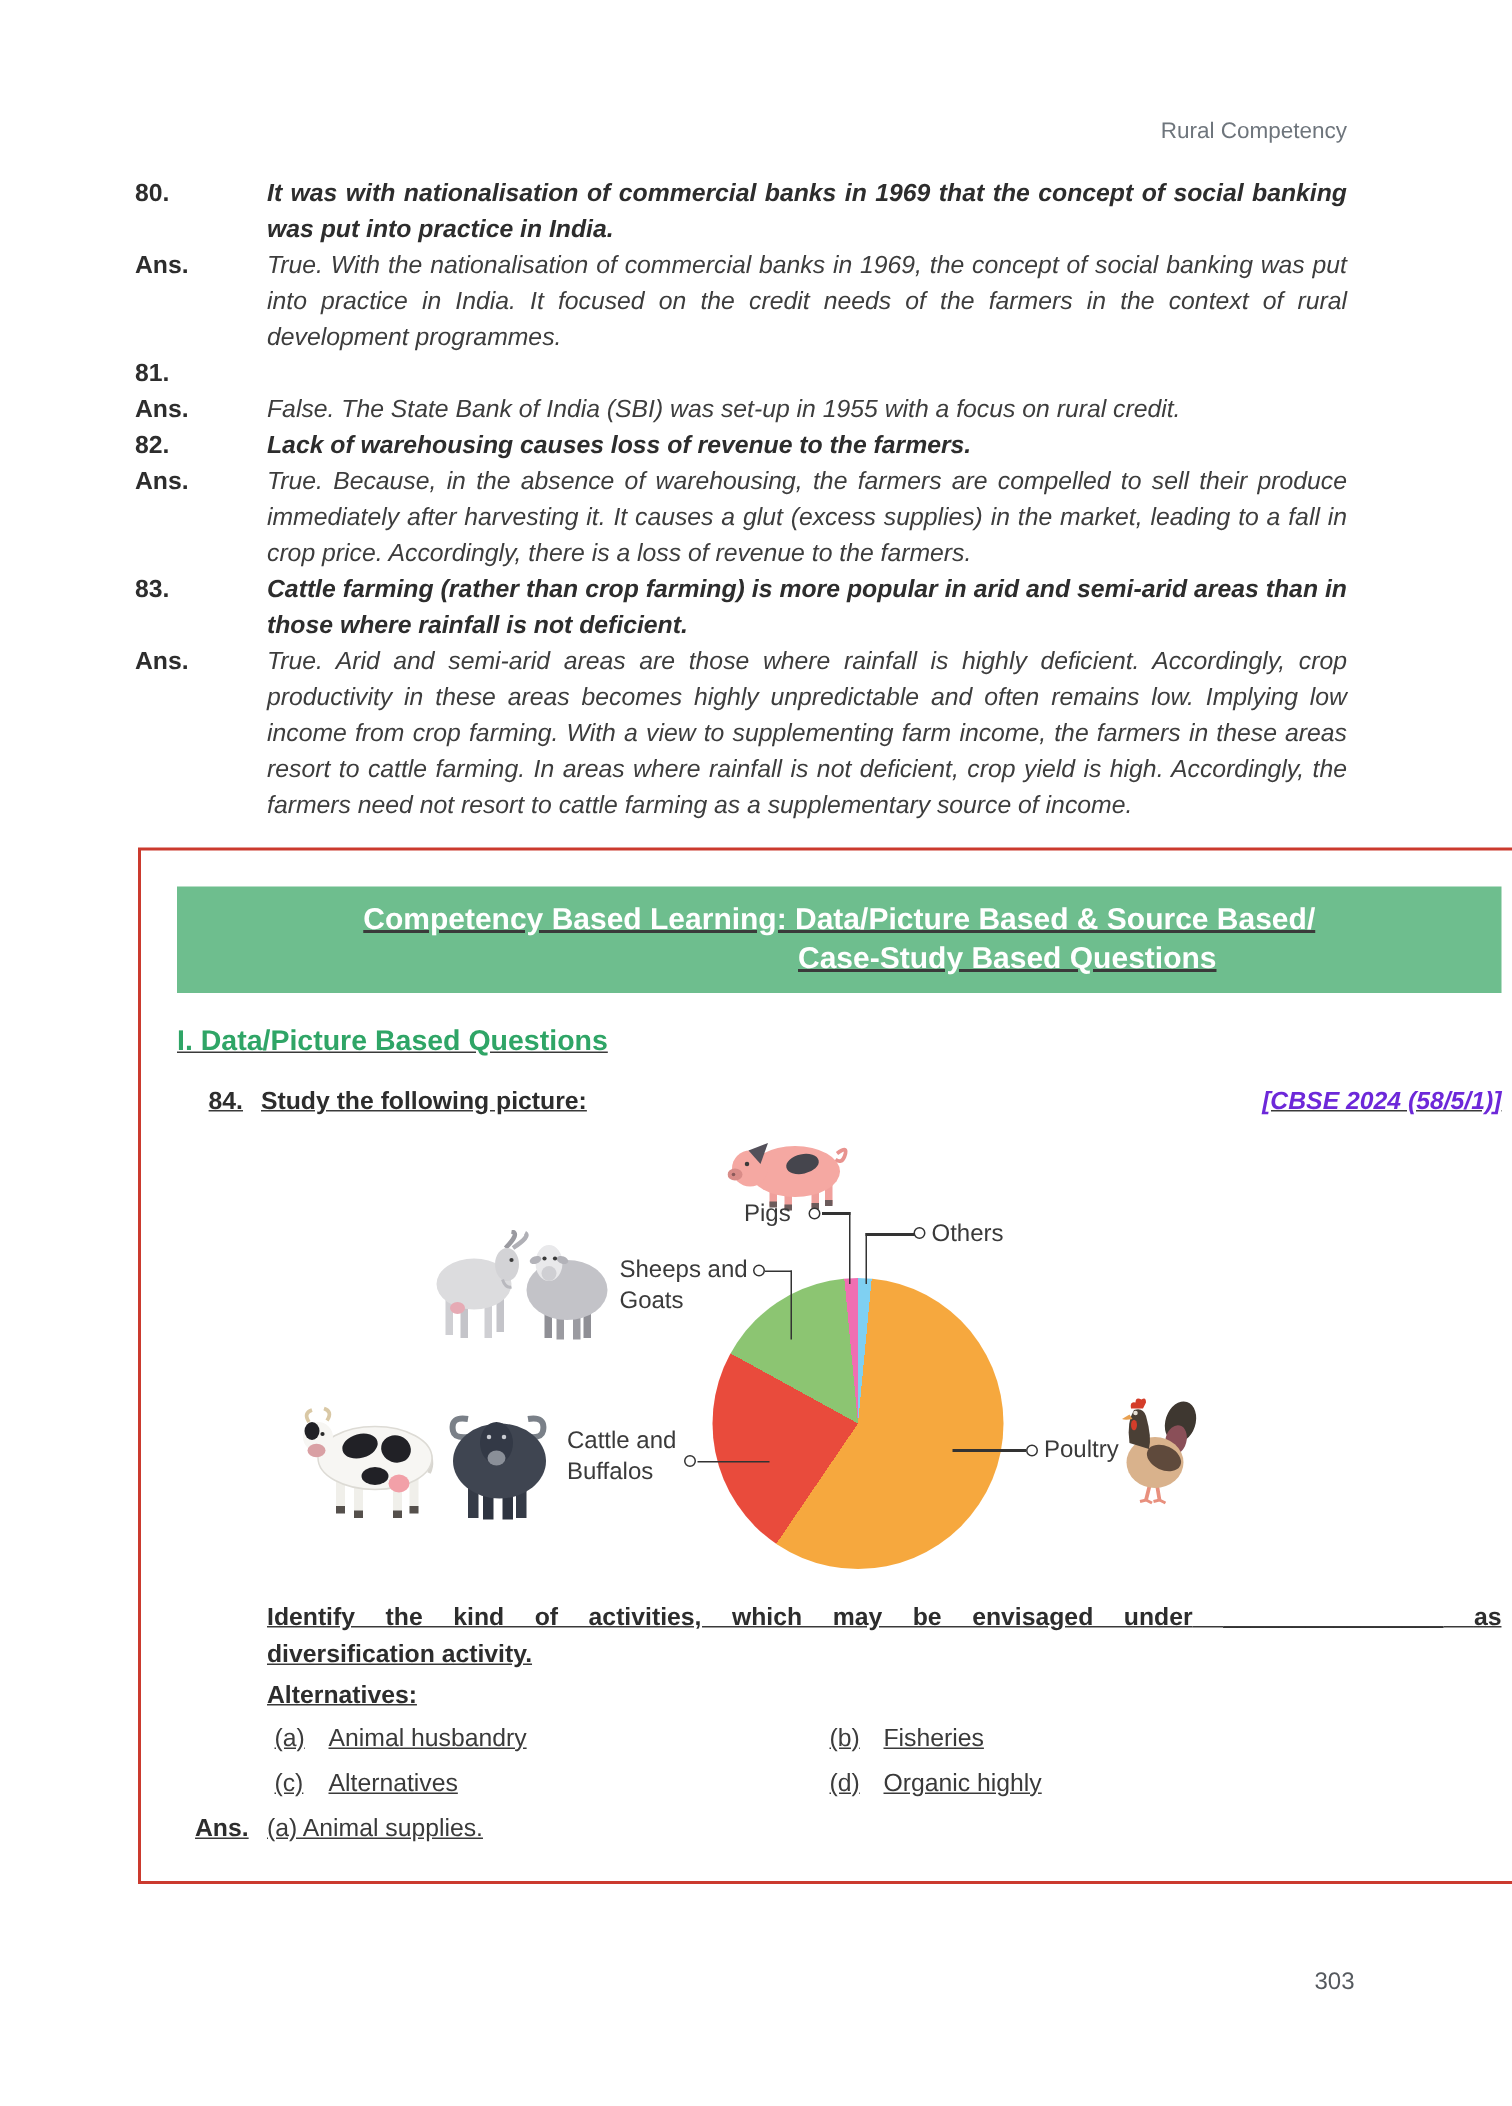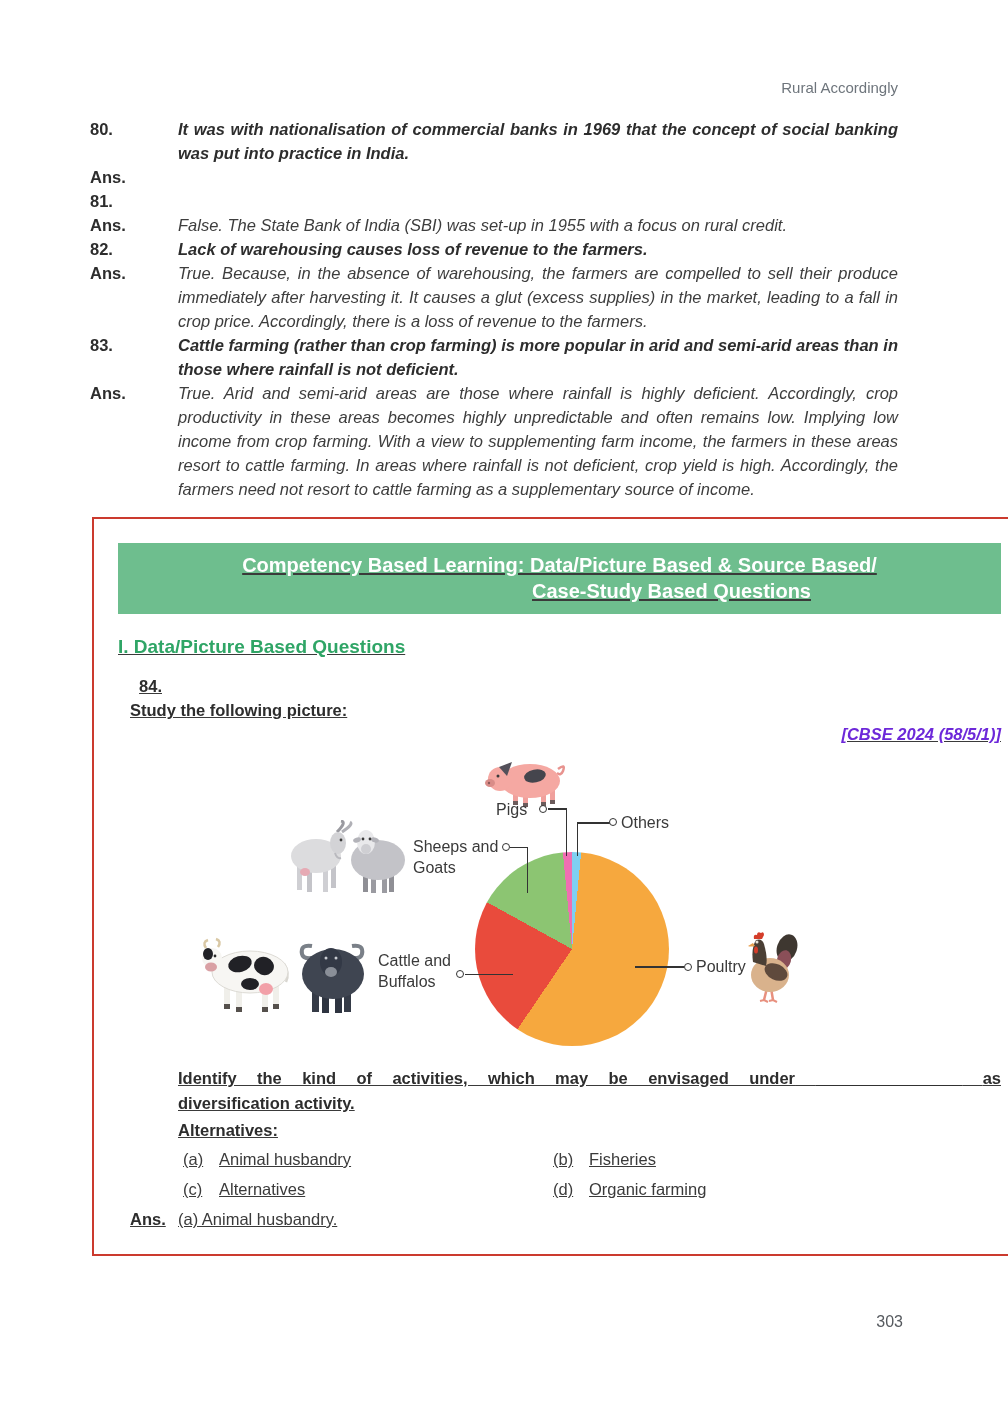--- a/index.html
+++ b/index.html
@@ -36,21 +36,21 @@
     background:#ffffff;
     text-decoration:underline;
   }
   .banner {
     background:#6ebe8e; color:#ffffff;
     font-weight:bold; font-size:20px; line-height:26px;
     padding:9px 6px 10px 6px; text-align:center;
   }
   .banner .l2 { transform:translateX(112px); }
   .section-heading { margin-top:22px; color:#2fa566; font-weight:bold; font-size:19px; }
-  .q84-head { display:flex; margin-top:16px; font-size:16.5px; line-height:24px;flex-direction:column; }
+  .q84-head { display:flex; margin-top:16px; font-size:16.5px; line-height:24px; }
   .q84-head .qnum { flex:none; width:44px; text-align:right; font-weight:bold; color:#2d2d2d; }
   .q84-head .prompt { font-weight:bold; color:#2d2d2d; margin-left:12px; }
   .q84-head .src-tag { margin-left:auto; color:#6d28d9; font-weight:bold; font-style:italic; }
 
   
   .figure { position:relative; height:302px; margin-top:6px; }
   .pie {
     position:absolute; left:357px; top:100px; width:194px; height:194px;
     border-radius:50%;
   }
@@ -71,29 +71,30 @@
   .ans84 .ans-label { flex:none; width:38px; margin-left:12px; font-weight:bold; color:#2d2d2d; }
   .ans84 .ans-txt { margin-left:10px; }
 
   .page-number { position:absolute; top:1313px; right:105px; font-size:16px; color:#55595e; }
 </style>
 </head>
 <body>
 
 <div class="page">
   <div class="content">
-    <div class="running-head">Rural Accordingly</div>
+    <div class="running-head">Rural Competency</div>
 
     <div class="qa first">
       <div class="row">
         <div class="num">80.</div>
         <div class="body-txt q-txt">It was with nationalisation of commercial banks in 1969 that the concept of social banking was put into practice in India.</div>
       </div>
       <div class="row">
         <div class="ans-label">Ans.</div>
+        <div class="body-txt a-txt">True. With the nationalisation of commercial banks in 1969, the concept of social banking was put into practice in India. It focused on the credit needs of the farmers in the context of rural development programmes.</div>
       </div>
     </div>
 
     <div class="qa">
       <div class="row">
         <div class="num">81.</div>
       </div>
       <div class="row">
         <div class="ans-label">Ans.</div>
         <div class="body-txt a-txt">False. The State Bank of India (SBI) was set-up in 1955 with a focus on rural credit.</div>
@@ -269,24 +270,24 @@
         <div class="line2">diversification activity.</div>
         <div class="alts-label">Alternatives:</div>
         <div class="opts">
           <div class="opt-key">(a)</div>
           <div class="opt-lbl">Animal husbandry</div>
           <div class="opt-key">(b)</div>
           <div class="opt-lbl">Fisheries</div>
           <div class="opt-key">(c)</div>
           <div class="opt-lbl">Alternatives</div>
           <div class="opt-key">(d)</div>
-          <div class="opt-lbl">Organic farming</div>
+          <div class="opt-lbl">Organic highly</div>
         </div>
       </div>
       <div class="ans84">
         <div class="ans-label">Ans.</div>
-        <div class="ans-txt">(a) Animal husbandry.</div>
+        <div class="ans-txt">(a) Animal supplies.</div>
       </div>
     </div>
   </div>
 
   <div class="page-number">303</div>
 </div>
 
 </body></html>

